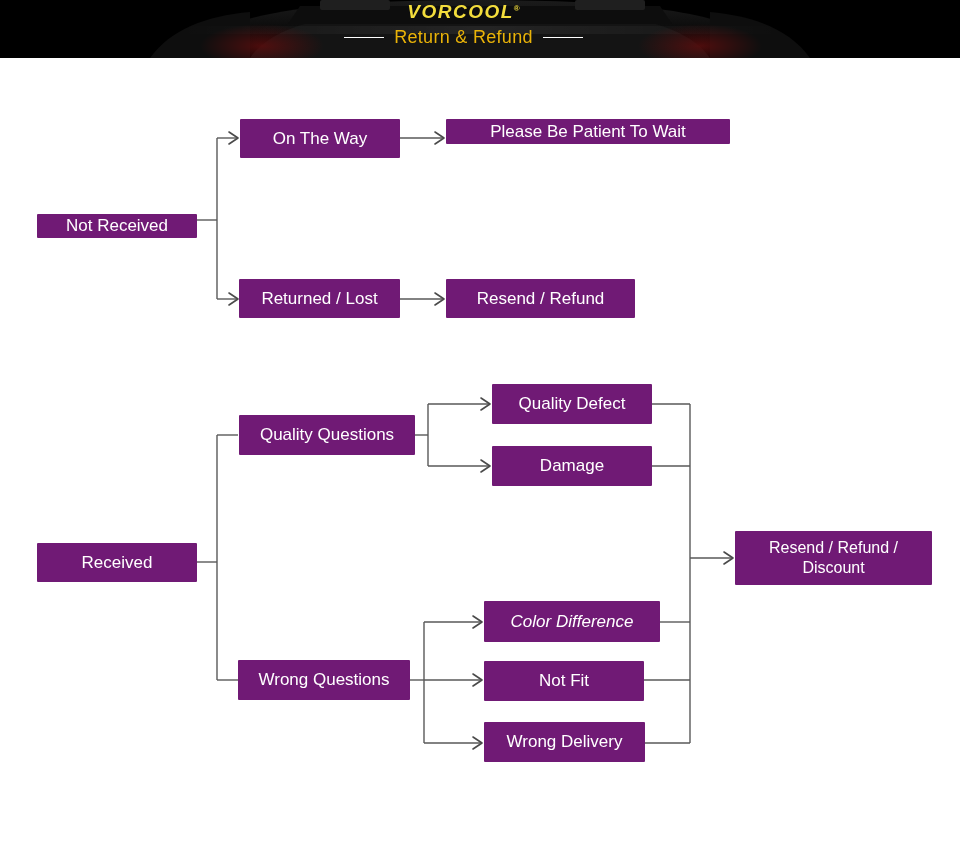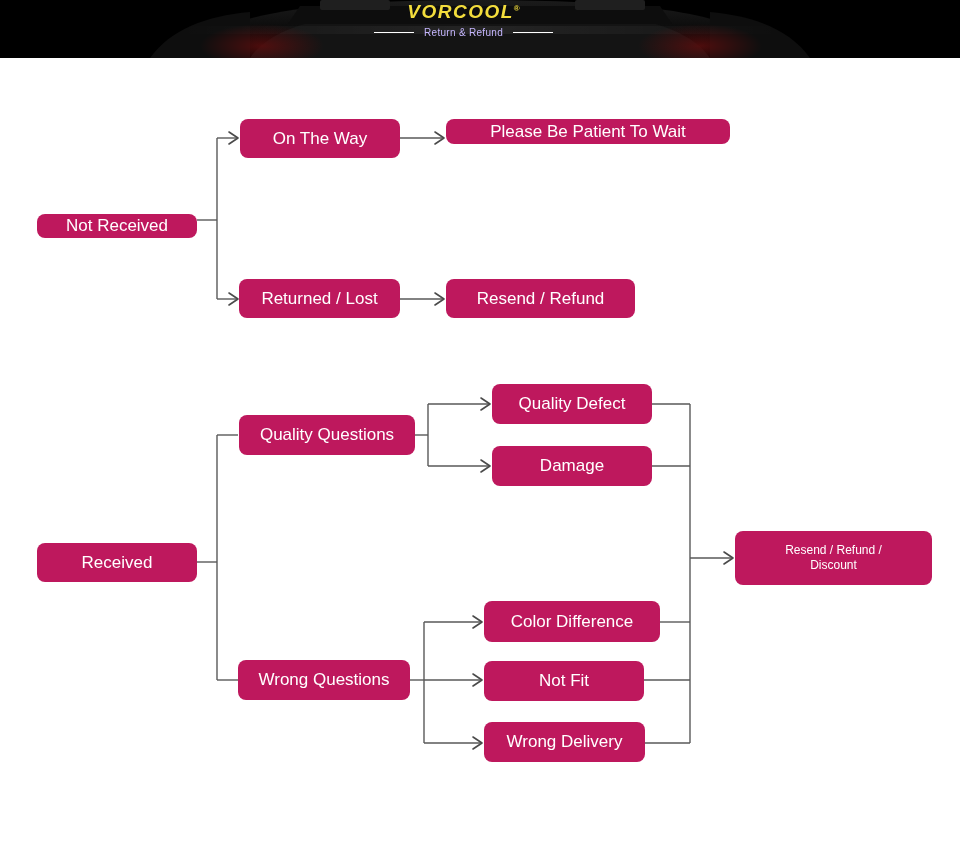--- a/index.html
+++ b/index.html
@@ -67,22 +67,22 @@
     align-items: center;
     gap: 10px;
   }
   #banner-subtitle-row .rule {
     display: block;
     width: 40px;
     height: 1px;
     background: #ffffff;
   }
   #banner-subtitle {
-    color: #c4b5fd;
-    font-size: 10px;
+    color: #eab308;
+    font-size: 18px;
     letter-spacing: 0.3px;
     white-space: nowrap;
   }
 
   
   #flow-area {
     position: absolute;
     left: 0;
     top: 58px;
     width: 960px;
@@ -106,35 +106,35 @@
     fill: none;
     stroke: #4a4a4a;
     stroke-width: 1.6;
     stroke-linecap: round;
     stroke-linejoin: round;
   }
 
   
   .node {
     position: absolute;
-    background: #be185d;
-    border-radius: 8px;
+    background: #701a75;
+    border-radius: 1px;
     color: #ffffff;
     display: flex;
     align-items: center;
     justify-content: center;
     text-align: center;
     font-size: 17px;
     line-height: 1.25;
     box-sizing: border-box;
     padding: 10px 8px;
     white-space: pre-line;
     user-select: none;
   }
-  .node.two-line { font-size: 12px; }
+  .node.two-line { font-size: 16px; }
 </style>
 </head>
 <body>
 
 <div id="banner">
 
   <svg id="banner-art" viewBox="0 0 960 58" preserveAspectRatio="none">
     <defs>
       <linearGradient id="bodyGrad" x1="0" y1="0" x2="0" y2="1">
         <stop offset="0%" stop-color="#1b1b1b"></stop>
@@ -245,21 +245,21 @@
   <div class="node" style="left:37px; top:485px; width:160px; height:39px;">Received</div>
 
   <div class="node" style="left:239px; top:357px; width:176px; height:40px;">Quality Questions</div>
 
   <div class="node" style="left:492px; top:326px; width:160px; height:40px;">Quality Defect</div>
 
   <div class="node" style="left:492px; top:388px; width:160px; height:40px;">Damage</div>
 
   <div class="node" style="left:238px; top:602px; width:172px; height:40px;">Wrong Questions</div>
 
-  <div class="node" style="left:484px; top:543px; width:176px; height:41px;">Color Difference</div>
+  <div class="node" style="left:484px; top:543px; width:176px; height:41px;font-style:italic;">Color Difference</div>
 
   <div class="node" style="left:484px; top:603px; width:160px; height:40px;">Not Fit</div>
 
   <div class="node" style="left:484px; top:664px; width:161px; height:40px;">Wrong Delivery</div>
 
   <div class="node two-line" style="left:735px; top:473px; width:197px; height:54px;">Resend / Refund /
 Discount</div>
 
 </div>
 

